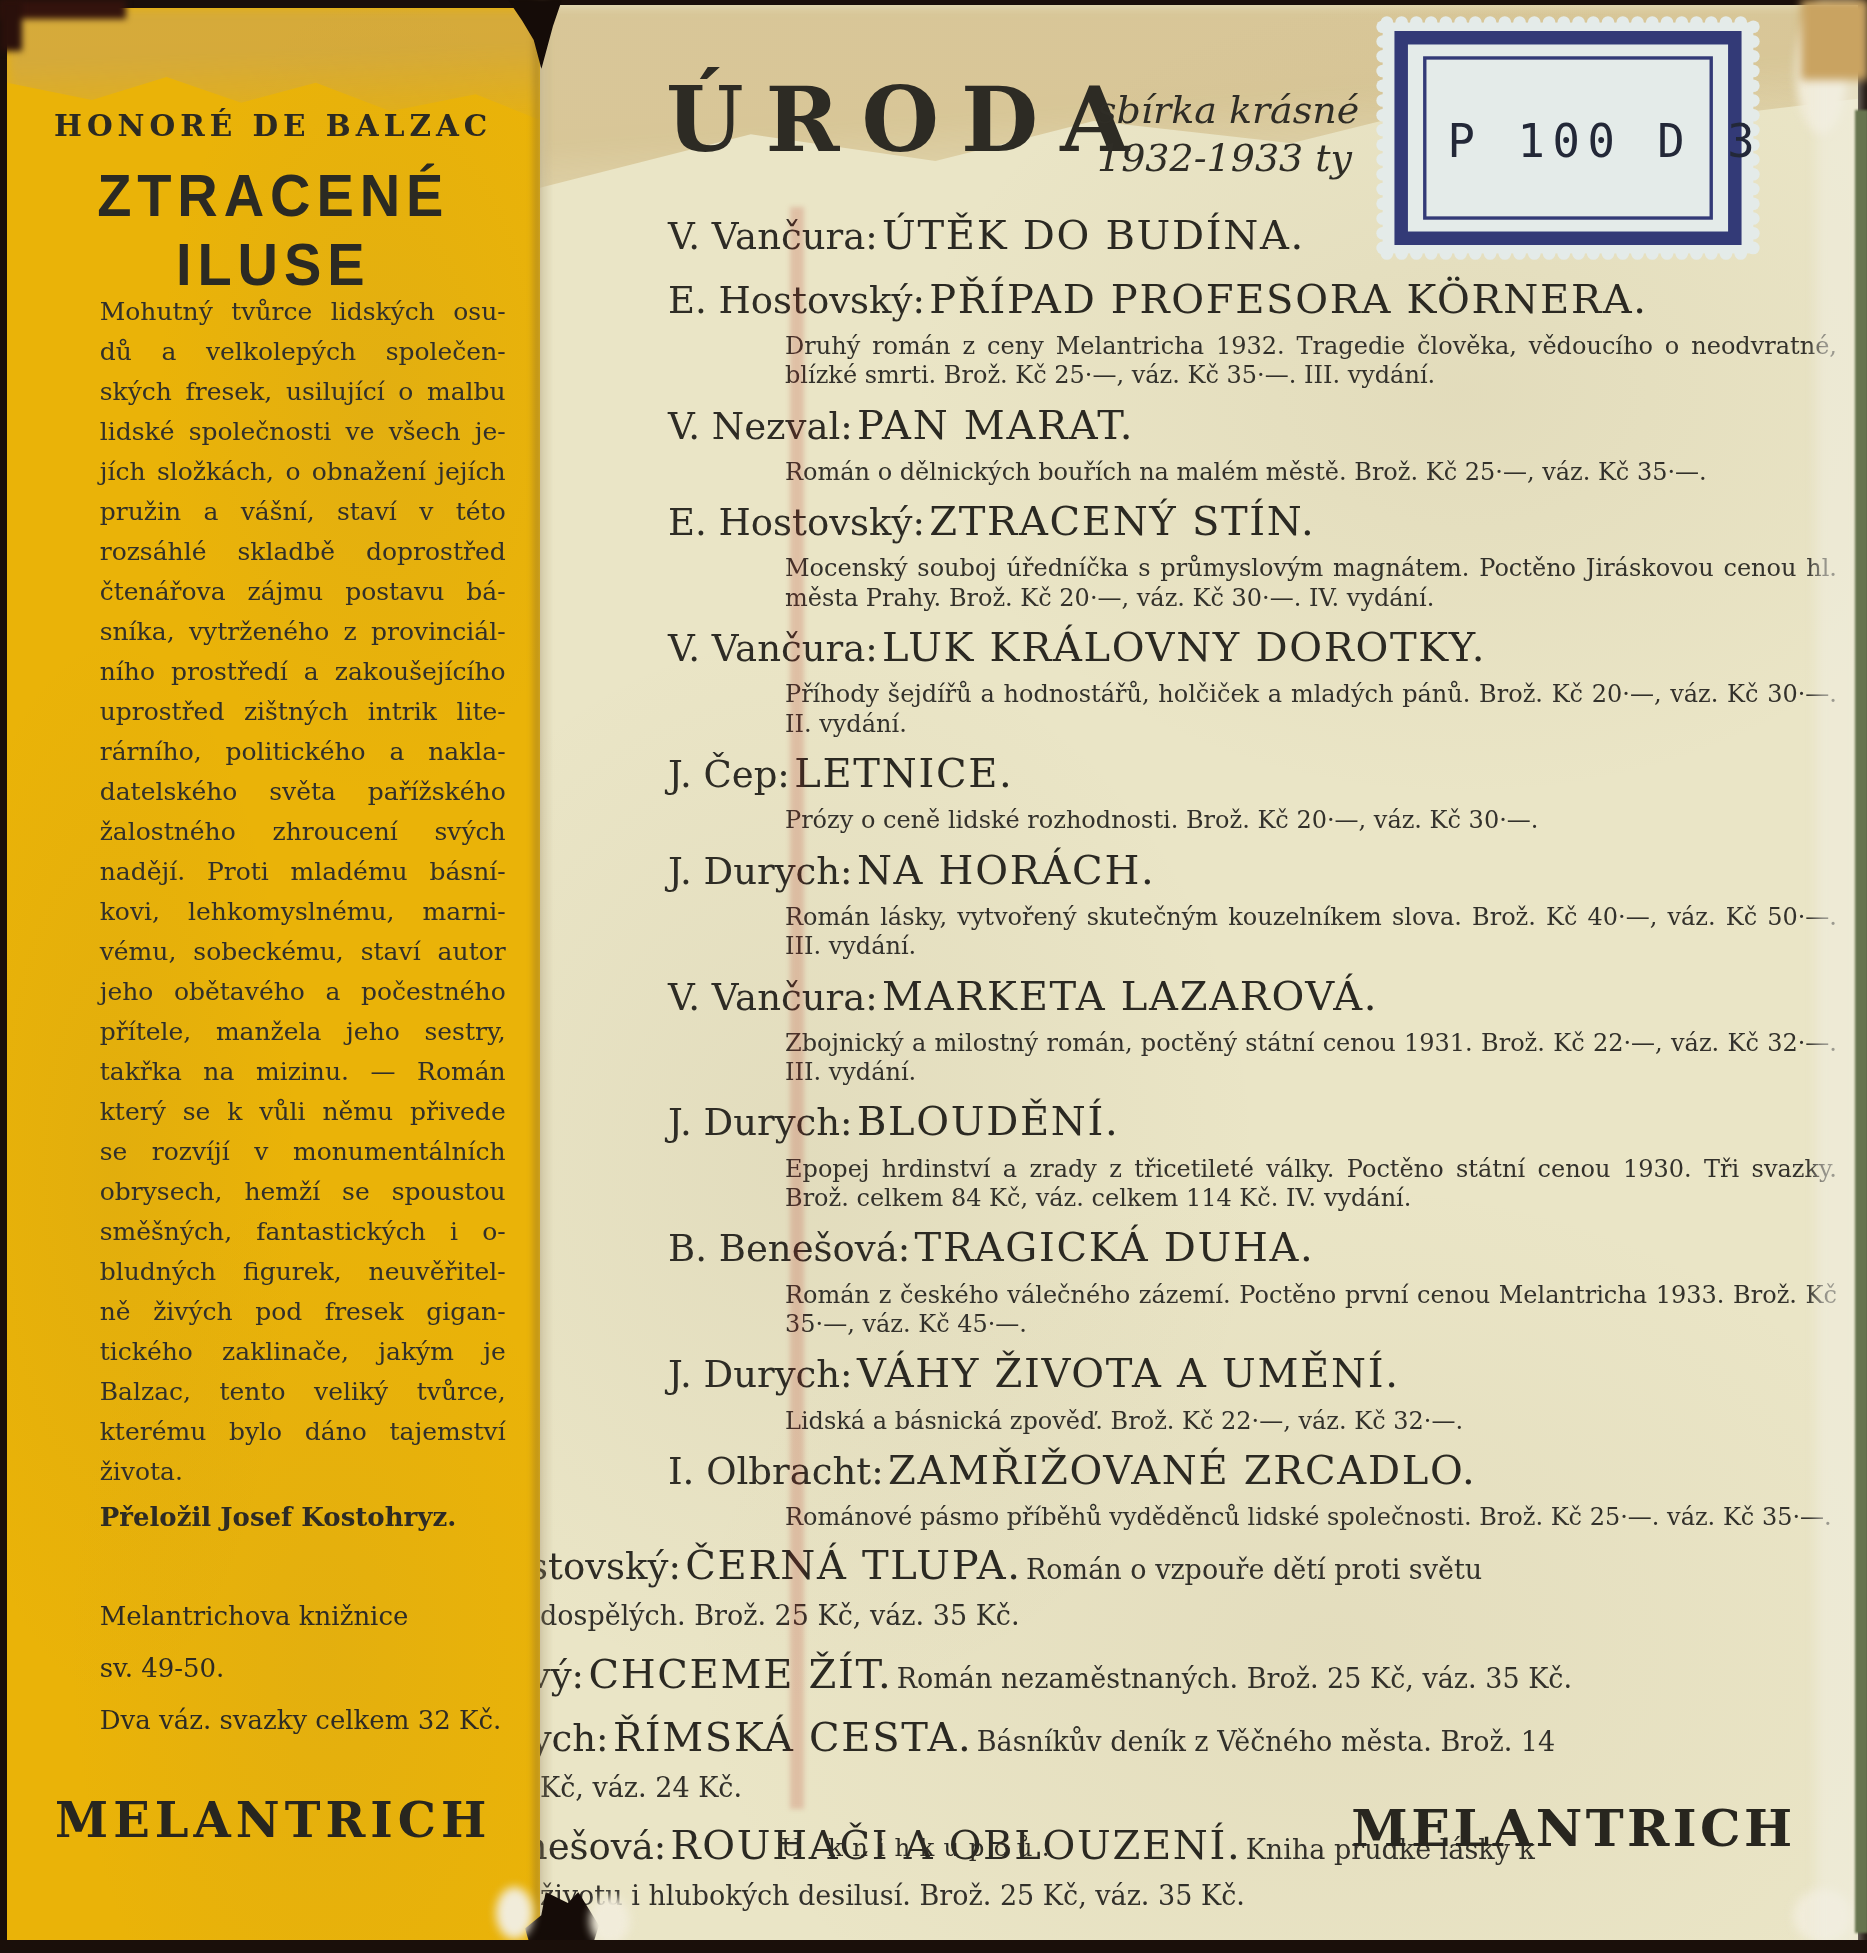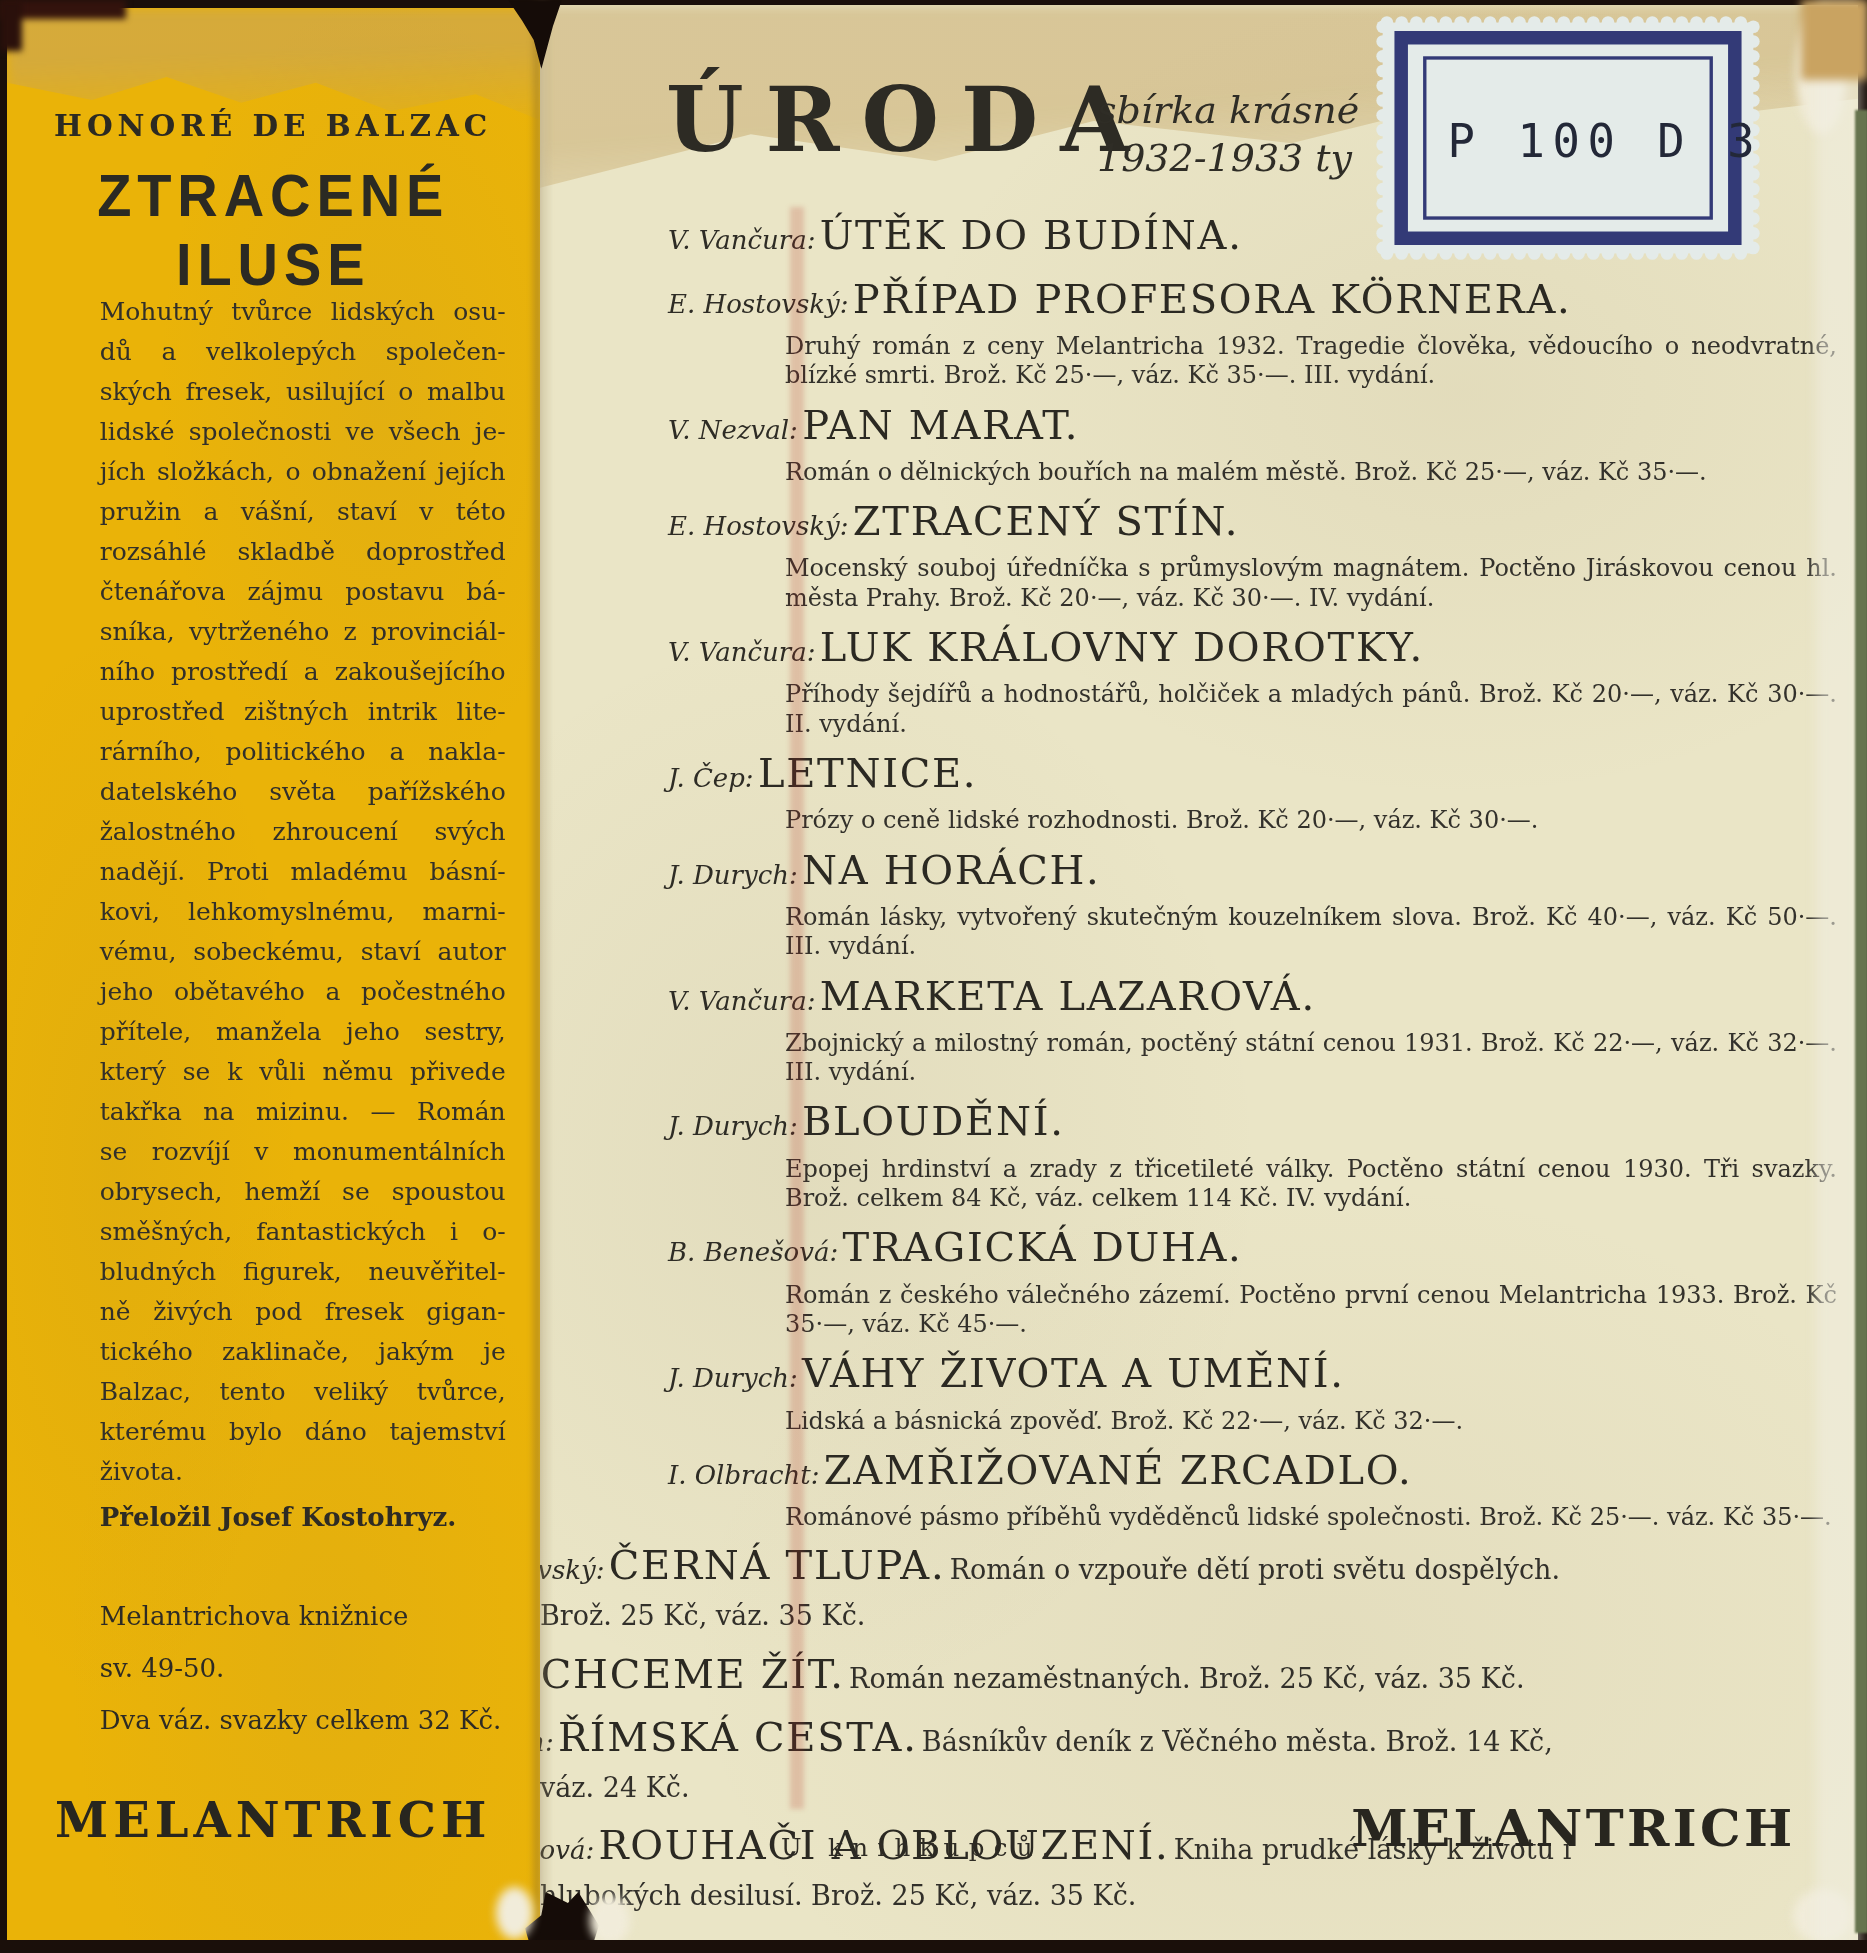--- a/index.html
+++ b/index.html
@@ -55,21 +55,21 @@
   #publisher-left{position:absolute;left:0;top:1784px;width:100%;text-align:center;
     font-size:48px;font-weight:bold;letter-spacing:5px;color:#28261f;}
   
   #series-title{position:absolute;left:126px;top:62px;font-size:89px;font-weight:bold;
     letter-spacing:22px;color:#2d2b24;}
   #series-subtitle{position:absolute;left:557px;top:81px;font-style:italic;font-size:38px;
     line-height:48px;color:#2f2d26;white-space:nowrap;}
   #entries{position:absolute;left:0;top:209px;width:1305px;}
   .entry{margin-bottom:12.6px;}
   .entry-head{padding-left:128px;line-height:42px;margin-bottom:3.4px;white-space:nowrap;}
-  .author{font-style:italic;font-size:26px;color:#2e2c25;}
+  .author{font-size:37px;color:#2e2c25;}
   .title{font-size:40px;letter-spacing:1.7px;color:#2b2922;}
   .entry-desc{margin-left:245px;width:1052px;font-size:24px;line-height:29.5px;
     text-align:justify;color:#33312b;}
   .entry-inline{text-indent:-116px;line-height:41px;width:1058px;}
   .idesc{font-size:27px;color:#32302a;}
   #red-streak{position:absolute;left:250px;top:202px;width:13.5px;height:1602px;
     background:rgba(178,46,33,.20);filter:blur(2.5px);pointer-events:none;}
   #footer-note{position:absolute;left:241px;top:1828px;font-size:24.5px;letter-spacing:9.3px;}
   #publisher-right{position:absolute;left:791px;top:1793px;width:485px;text-align:center;
     font-size:51px;font-weight:bold;letter-spacing:3.4px;color:#28261f;}
@@ -102,22 +102,22 @@
         <div class="para-line">ního prostředí a zakoušejícího</div>
         <div class="para-line">uprostřed zištných intrik lite-</div>
         <div class="para-line">rárního, politického a nakla-</div>
         <div class="para-line">datelského světa pařížského</div>
         <div class="para-line">žalostného zhroucení svých</div>
         <div class="para-line">nadějí. Proti mladému básní-</div>
         <div class="para-line">kovi, lehkomyslnému, marni-</div>
         <div class="para-line">vému, sobeckému, staví autor</div>
         <div class="para-line">jeho obětavého a počestného</div>
         <div class="para-line">přítele, manžela jeho sestry,</div>
+        <div class="para-line">takřka na mizinu. — Román</div>
         <div class="para-line">který se k vůli němu přivede</div>
-        <div class="para-line">takřka na mizinu. — Román</div>
         <div class="para-line">se rozvíjí v monumentálních</div>
         <div class="para-line">obrysech, hemží se spoustou</div>
         <div class="para-line">směšných, fantastických i o-</div>
         <div class="para-line">bludných figurek, neuvěřitel-</div>
         <div class="para-line">ně živých pod fresek gigan-</div>
         <div class="para-line">tického zaklinače, jakým je</div>
         <div class="para-line">Balzac, tento veliký tvůrce,</div>
         <div class="para-line">kterému bylo dáno tajemství</div>
         <div class="para-line last">života.</div>
       </div>

